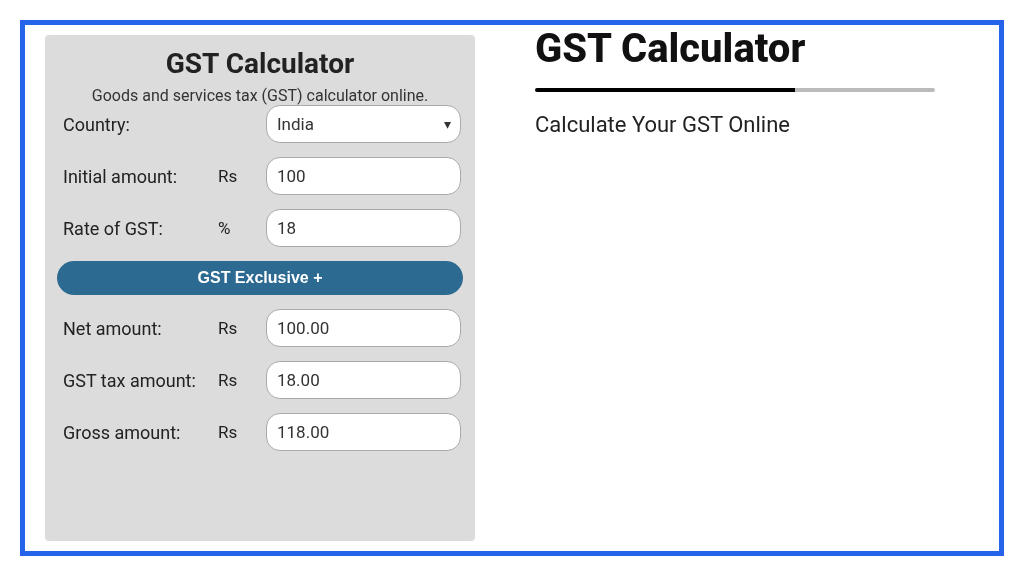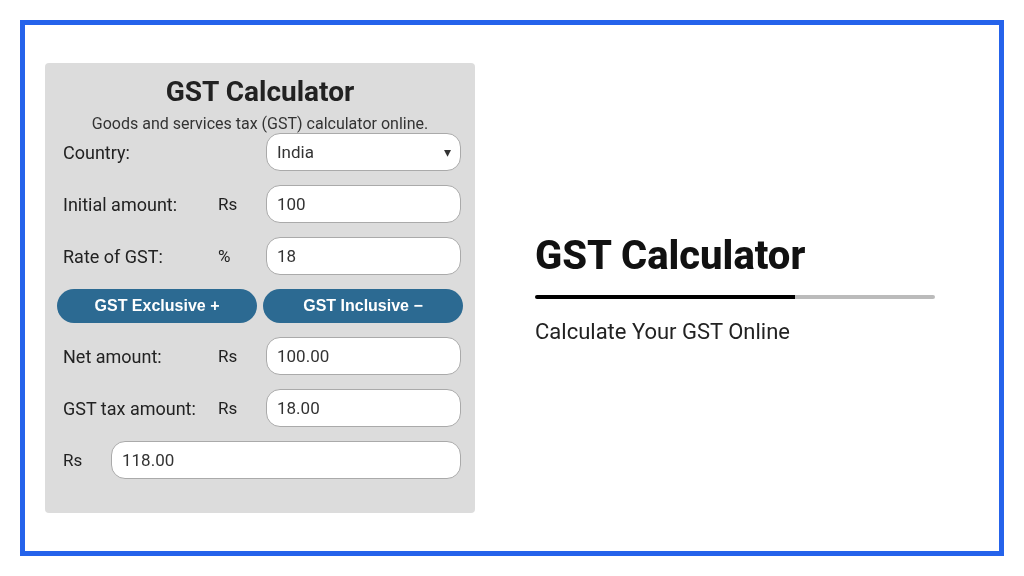--- a/index.html
+++ b/index.html
@@ -9,21 +9,20 @@
       width: 1024px;
       height: 576px;
       overflow: hidden;
     }
     .outer-frame {
       margin: 20px;
       border: 5px solid #2563eb;
       width: 984px;
       height: 536px;
       display: flex;
-      align-items: center;
     }
     .calculator-panel {
       background: #dcdcdc;
       margin: 10px 0 10px 20px;
       padding: 12px 8px 20px 8px;
       width: 430px;
       border-radius: 4px;
     }
     .calc-title {
       text-align: center;
@@ -163,40 +162,40 @@
     <div class="form-row">
       <div class="label-col">Rate of GST:</div>
       <div class="unit-col">%</div>
       <div class="input-col">
         <input type="text" class="text-field" value="18" style="">
       </div>
     </div>
 
     <div class="button-row">
       <button class="btn btn-exclusive">GST Exclusive +</button>
-      <button class="btn btn-inclusive">GST Inclusive −</button>
     </div>
 
     <div class="form-row">
       <div class="label-col">Net amount:</div>
       <div class="unit-col">Rs</div>
       <div class="input-col">
         <input type="text" class="text-field" value="100.00" style="">
       </div>
     </div>
 
     <div class="form-row">
       <div class="label-col">GST tax amount:</div>
       <div class="unit-col">Rs</div>
       <div class="input-col">
         <input type="text" class="text-field" value="18.00" style="">
       </div>
     </div>
 
     <div class="form-row">
+      <div class="label-col">Gross amount:</div>
       <div class="unit-col">Rs</div>
       <div class="input-col">
         <input type="text" class="text-field" value="118.00" style="">
       </div>
     </div>
   </div>
 
   <div class="right-panel">
     <h1 class="right-title">GST Calculator</h1>
     <div class="divider"></div>

